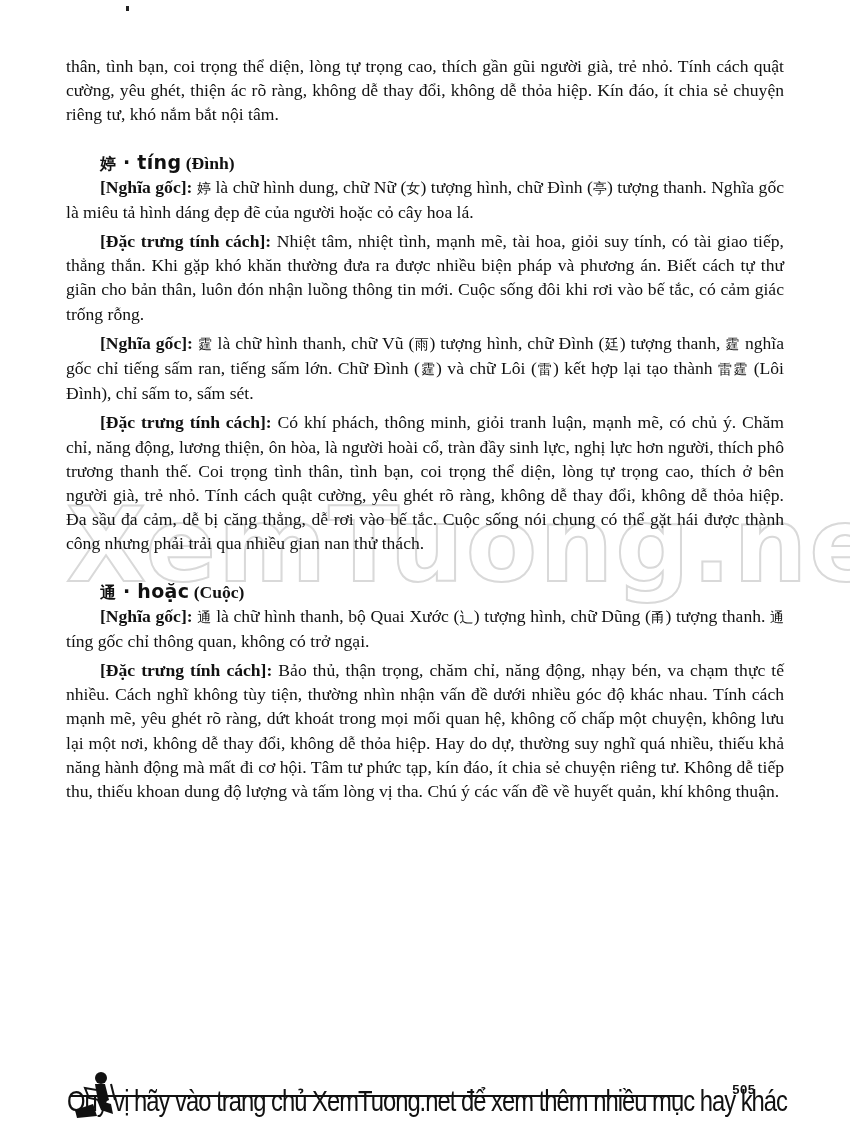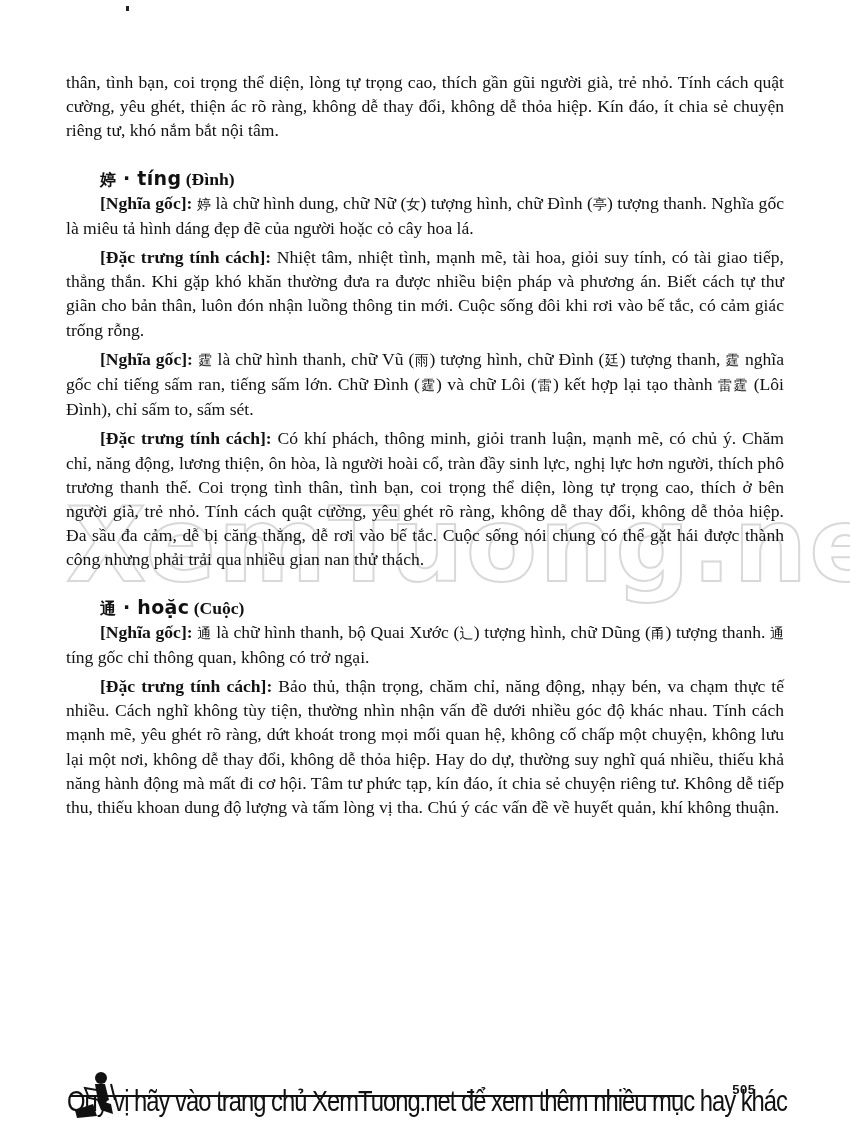--- a/index.html
+++ b/index.html
@@ -19,21 +19,21 @@
       position: absolute;
       left: 126px;
       top: 6px;
       width: 3px;
       height: 5px;
       background: #222;
     }
     .content {
       position: absolute;
       left: 66px;
-      top: 70px;
+      top: 54px;
       width: 718px;
       font-size: 17.6px;
       line-height: 24.2px;
       text-align: justify;
       z-index: 2;
     }
     .content p {
       margin: 0;
     }
     .content p.indent {

